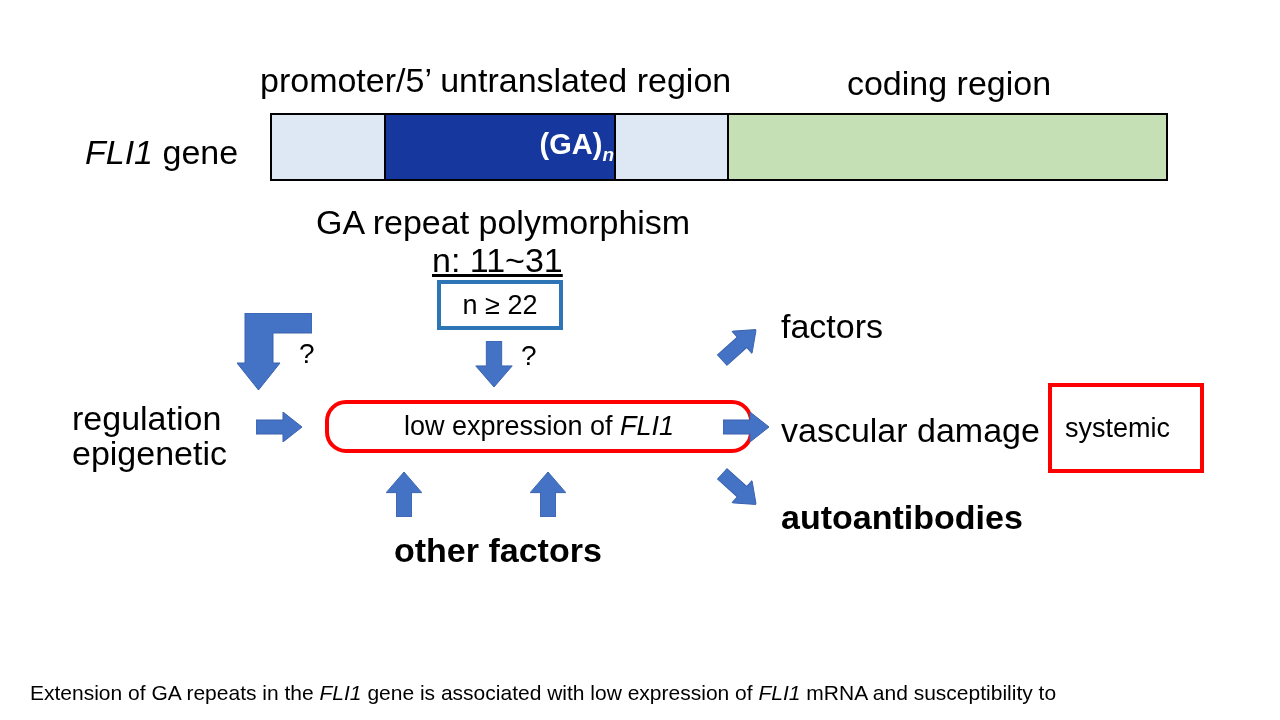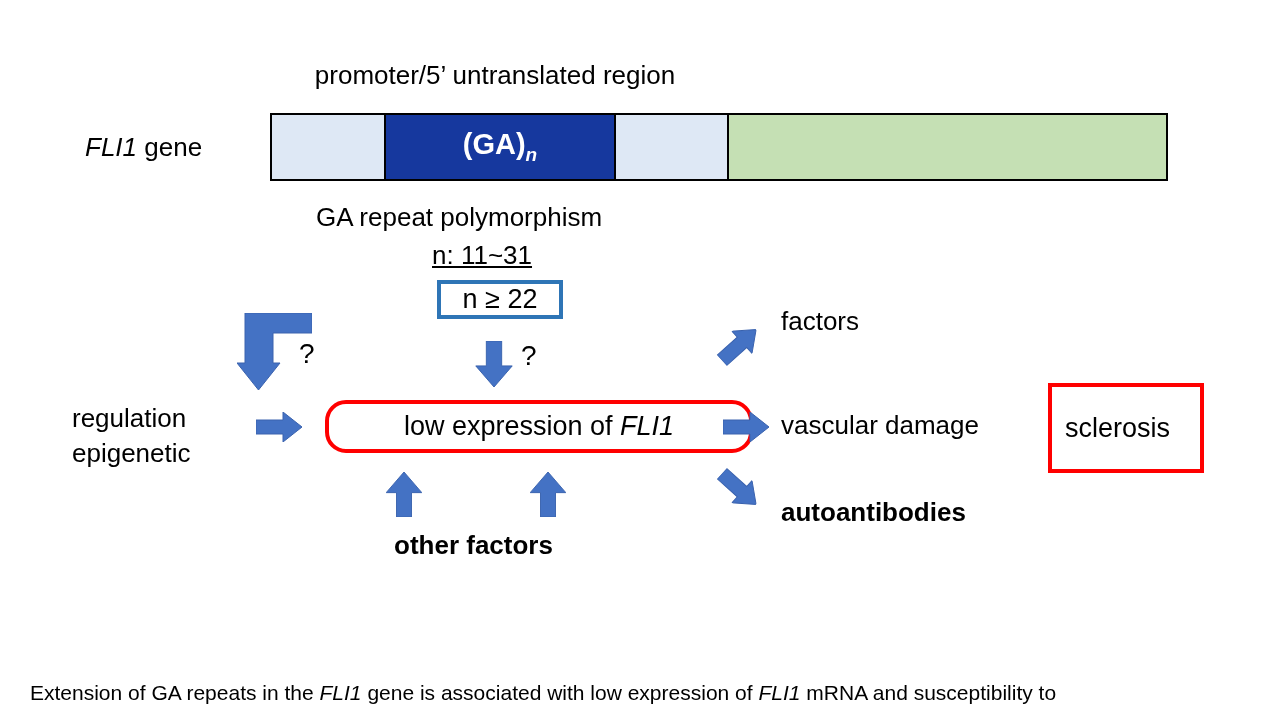--- a/index.html
+++ b/index.html
@@ -11,29 +11,29 @@
     --blue-border:#2E75B6;
     --red:#FF0000;
     --ink:#000000;
   }
   html,body{margin:0;padding:0;background:#fff;}
   #slide{
     position:relative;width:1280px;height:720px;background:#ffffff;
     font-family:"Liberation Sans", sans-serif;color:var(--ink);overflow:hidden;
   }
   .abs{position:absolute;}
-  .lbl{font-size:26px;line-height:1.2;white-space:nowrap;}
+  .lbl{font-size:34px;line-height:1.2;white-space:nowrap;}
   .italic{font-style:italic;}
   .center{text-align:center;}
   
   .gene-bar{display:flex;border:2px solid #000;box-sizing:border-box;}
   .seg{height:100%;box-sizing:border-box;}
   .seg+.seg{border-left:2px solid #000;}
   .seg-light{background:var(--seg-light);}
-  .seg-dark{background:var(--seg-dark);display:flex;align-items:center;justify-content:center;}
+  .seg-dark{background:var(--seg-dark);display:flex;align-items:center;justify-content:flex-end;}
   .seg-green{background:var(--seg-green);}
   .ga-text{color:#fff;font-weight:bold;font-size:29px;}
   .ga-sub{font-size:19px;font-style:italic;vertical-align:-7px;font-weight:bold;}
   
   .blue-box{
     border:4px solid var(--blue-border);box-sizing:border-box;
     display:flex;align-items:center;justify-content:center;
     font-size:27px;background:#fff;
   }
   .red-box{
@@ -50,38 +50,39 @@
     font-size:21px;line-height:30px;white-space:pre-wrap;color:var(--ink);
   }
   svg{display:block;}
 </style>
 </head>
 <body>
 
 <div id="slide">
 
   <div class="abs lbl center" style="left:260px;top:60px;width:470px;">promoter/5’ untranslated region</div>
+  <div class="abs lbl center" style="left:730px;top:63px;width:438px;">coding region</div>
 
   <div class="abs lbl" style="left:85px;top:132px;">
     <span class="italic">FLI1</span><span> gene</span>
   </div>
 
   <div class="abs gene-bar" style="left:270px;top:113px;width:898px;height:68px;">
     <div class="seg seg-light" style="width:112px;"></div>
     <div class="seg seg-dark" style="width:230px;">
       <span class="ga-text"><span>(GA)</span><span class="ga-sub">n</span></span>
     </div>
     <div class="seg seg-light" style="width:113px;"></div>
     <div class="seg seg-green" style="flex:1;"></div>
   </div>
 
   <div class="abs lbl" style="left:316px;top:202px;">GA repeat polymorphism</div>
   <div class="abs lbl" style="left:432px;top:240px;text-decoration:underline;">n: 11~31</div>
 
-  <div class="abs blue-box" style="left:437px;top:280px;width:126px;height:39px;">
+  <div class="abs blue-box" style="left:437px;top:280px;width:126px;height:50px;">
     <span>n ≥ 22</span>
   </div>
 
   <svg class="abs" style="left:237px;top:313px;" width="75" height="77" viewBox="0 0 75 77">
     <polygon points="8,0 75,0 75,20 36,20 36,50 43,50 21.5,77 0,50 8,50" style="fill:var(--arrow);stroke:var(--arrow-edge);stroke-width:1"></polygon>
   </svg>
   <div class="abs qmark" style="left:299px;top:338px;">?</div>
 
   <svg class="abs" style="left:475px;top:341px;" width="38" height="46" viewBox="0 0 38 48">
     <polygon points="11,0 27,0 27,26 38,26 19,48 0,26 11,26" style="fill:var(--arrow);stroke:var(--arrow-edge);stroke-width:1"></polygon>
@@ -109,21 +110,21 @@
   </svg>
   <svg class="abs" style="left:716px;top:474px;transform:rotate(42deg);" width="46" height="30" viewBox="0 0 46 30">
     <polygon points="0,8 27,8 27,0 46,15 27,30 27,22 0,22" style="fill:var(--arrow);stroke:var(--arrow-edge);stroke-width:1"></polygon>
   </svg>
 
   <div class="abs lbl" style="left:781px;top:306px;">factors</div>
   <div class="abs lbl" style="left:781px;top:410px;">vascular damage</div>
   <div class="abs lbl" style="left:781px;top:497px;font-weight:bold;">autoantibodies</div>
 
   <div class="abs red-box-multiline" style="left:1048px;top:383px;width:156px;height:90px;">
-    <div>sclerosis</div>
+    <div>systemic</div>
   </div>
 
   <svg class="abs" style="left:386px;top:472px;" width="36" height="45" viewBox="0 0 38 48">
     <polygon points="19,0 38,22 27,22 27,48 11,48 11,22 0,22" style="fill:var(--arrow);stroke:var(--arrow-edge);stroke-width:1"></polygon>
   </svg>
   <svg class="abs" style="left:530px;top:472px;" width="36" height="45" viewBox="0 0 38 48">
     <polygon points="19,0 38,22 27,22 27,48 11,48 11,22 0,22" style="fill:var(--arrow);stroke:var(--arrow-edge);stroke-width:1"></polygon>
   </svg>
   <div class="abs lbl" style="left:394px;top:530px;font-weight:bold;">other factors</div>
 

